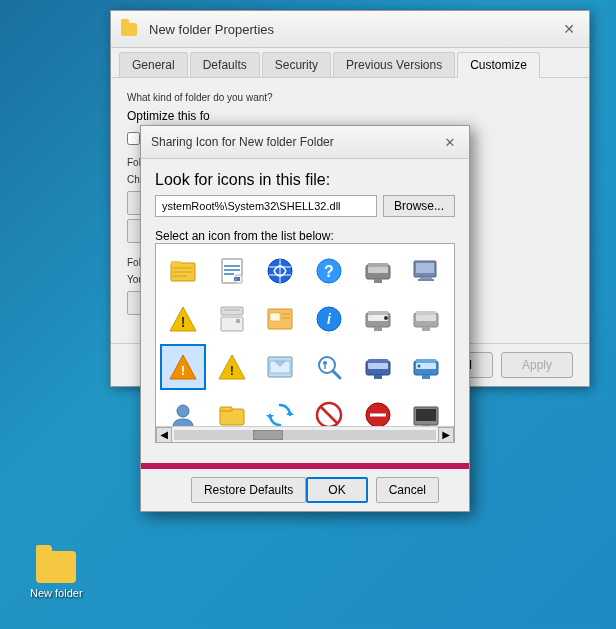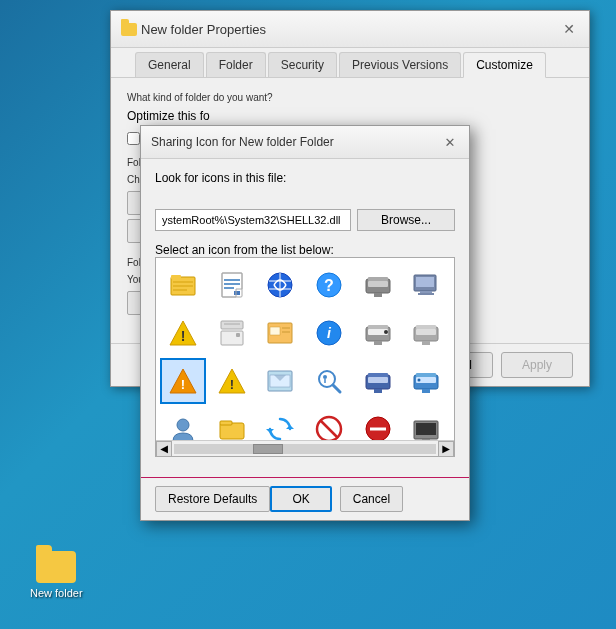--- a/index.html
+++ b/index.html
@@ -69,21 +69,21 @@
       background: linear-gradient(to bottom, #f8f8f8, #e8e8e8);
       padding: 8px 10px;
       display: flex;
       align-items: center;
       justify-content: space-between;
       border-bottom: 1px solid #ccc;
     }
     .window-title-left {
       display: flex;
       align-items: center;
-      gap: 4px;
+      gap: 12px;
     }
     .folder-icon-small {
       width: 16px;
       height: 13px;
       background: #f5c842;
       border-radius: 0 2px 2px 2px;
       position: relative;
     }
     .folder-icon-small::before {
       content: '';
@@ -110,21 +110,21 @@
       justify-content: center;
       font-size: 14px;
       color: #666;
     }
 
     
     .tabs-bar {
       display: flex;
       background: #f0f0f0;
       border-bottom: 1px solid #ccc;
-      padding: 4px 24px 0;
+      padding: 4px 8px 0;
       gap: 2px;
     }
     .tab {
       padding: 5px 12px;
       background: #e0e0e0;
       border: 1px solid #ccc;
       border-bottom: none;
       cursor: pointer;
       font-size: 12px;
       color: #333;
@@ -238,37 +238,37 @@
       cursor: pointer;
       font-size: 13px;
       color: #666;
       display: flex; align-items: center; justify-content: center;
     }
 
     .dialog-content {
       padding: 12px 14px;
     }
     .look-for-label {
-      font-size: 12px;
-      margin-bottom: 24px;
+      font-size: 16px;
+      margin-bottom: 6px;
     }
     .file-input-row {
       display: flex;
       gap: 6px;
       margin-bottom: 12px;
     }
     .file-path-input {
       flex: 1;
       padding: 3px 6px;
       border: 1px solid #aaa;
       font-size: 11px;
       background: white;
     }
     .browse-btn {
-      padding: 3px 23px;
+      padding: 3px 10px;
       border: 1px solid #aaa;
       background: #e8e8e8;
       cursor: pointer;
       font-size: 12px;
     }
     .select-icon-label {
       font-size: 12px;
       margin-bottom: 0;
     }
 
@@ -331,24 +331,24 @@
       position: absolute;
       left: 30%;
       width: 30px;
       height: 10px;
       background: #a0a0a0;
       border: 1px solid #888;
     }
 
     
     .dialog-bottom {
-      padding: 8px 14px;
-      display: flex;
-      justify-content: flex-start;
-      border-top: 1px solid #be185d;
+      padding: 8px 30px;
+      display: flex;
+      justify-content: flex-end;
+      border-top: 6px solid #be185d;
     }
     .btn-restore-defaults {
       padding: 4px 12px;
       border: 1px solid #aaa;
       background: #e8e8e8;
       cursor: pointer;
       font-size: 12px;
       border-radius: 2px;
     }
     .dialog-ok-cancel {
@@ -386,21 +386,21 @@
     <div class="window-titlebar">
       <div class="window-title-left">
         <div class="folder-icon-small"></div>
         <span class="window-title-text">New folder Properties</span>
       </div>
       <button class="window-close-btn">✕</button>
     </div>
 
     <div class="tabs-bar">
       <div class="tab">General</div>
-      <div class="tab">Folder</div>
+      <div class="tab">Defaults</div>
       <div class="tab">Security</div>
       <div class="tab">Previous Versions</div>
       <div class="tab active">Customize</div>
     </div>
 
     <div class="properties-content">
       <div class="section-label">What kind of folder do you want?</div>
       <div class="optimize-row">
         <span class="optimize-text">Optimize this fo</span>
       </div>

